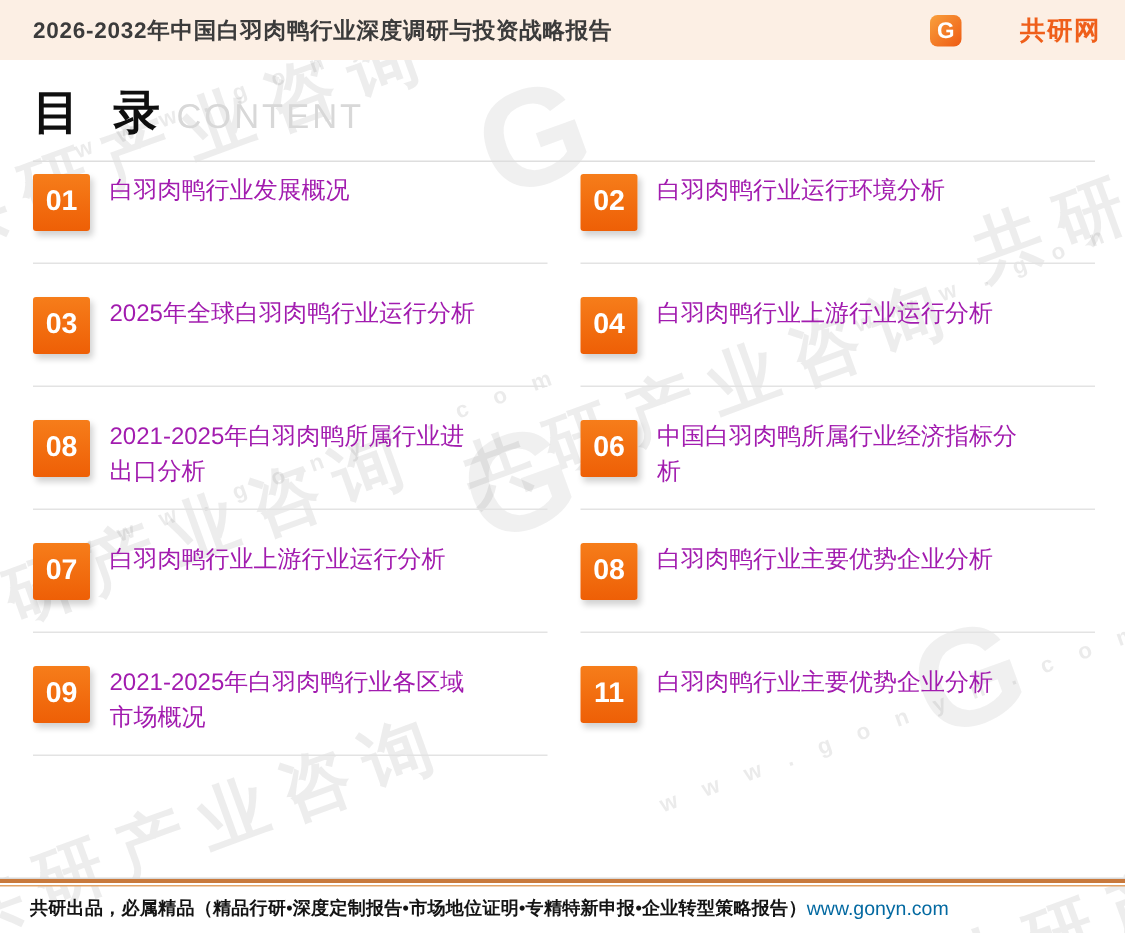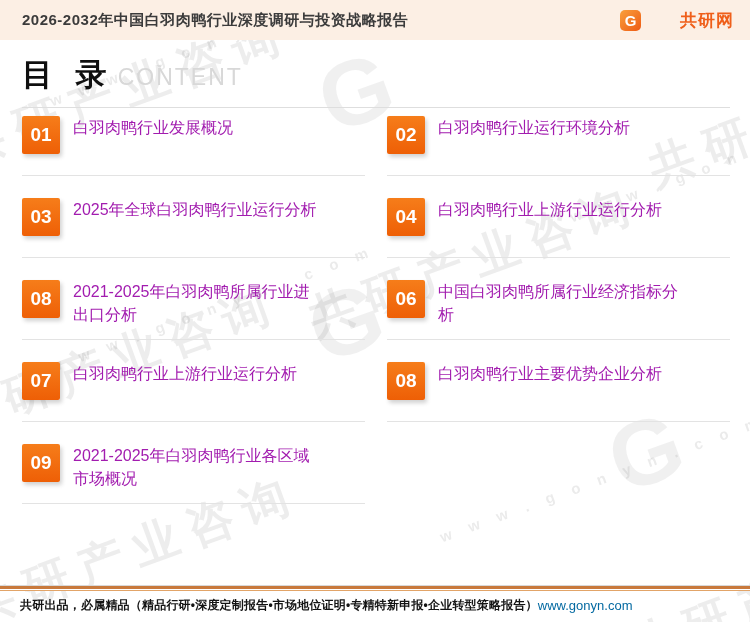--- a/index.html
+++ b/index.html
@@ -161,20 +161,24 @@
       <div class="item">
         <span class="badge">08</span>
         <span class="label">白羽肉鸭行业主要优势企业分析</span>
       </div>
 
       <div class="item">
         <span class="badge">09</span>
         <span class="label">2021-2025年白羽肉鸭行业各区域市场概况</span>
       </div>
 
+      <div class="item no-rule">
+        <span class="badge">11</span>
+        <span class="label">白羽肉鸭行业主要优势企业分析</span>
+      </div>
 
     </div>
   </div>
 
   <div class="footer-wrap">
     <div class="footer-divider"></div>
     <div class="footer">
       <span class="footer-left">共研出品，必属精品（精品行研•深度定制报告•市场地位证明•专精特新申报•企业转型策略报告）</span>
       <span class="footer-right">www.gonyn.com</span>
     </div>

